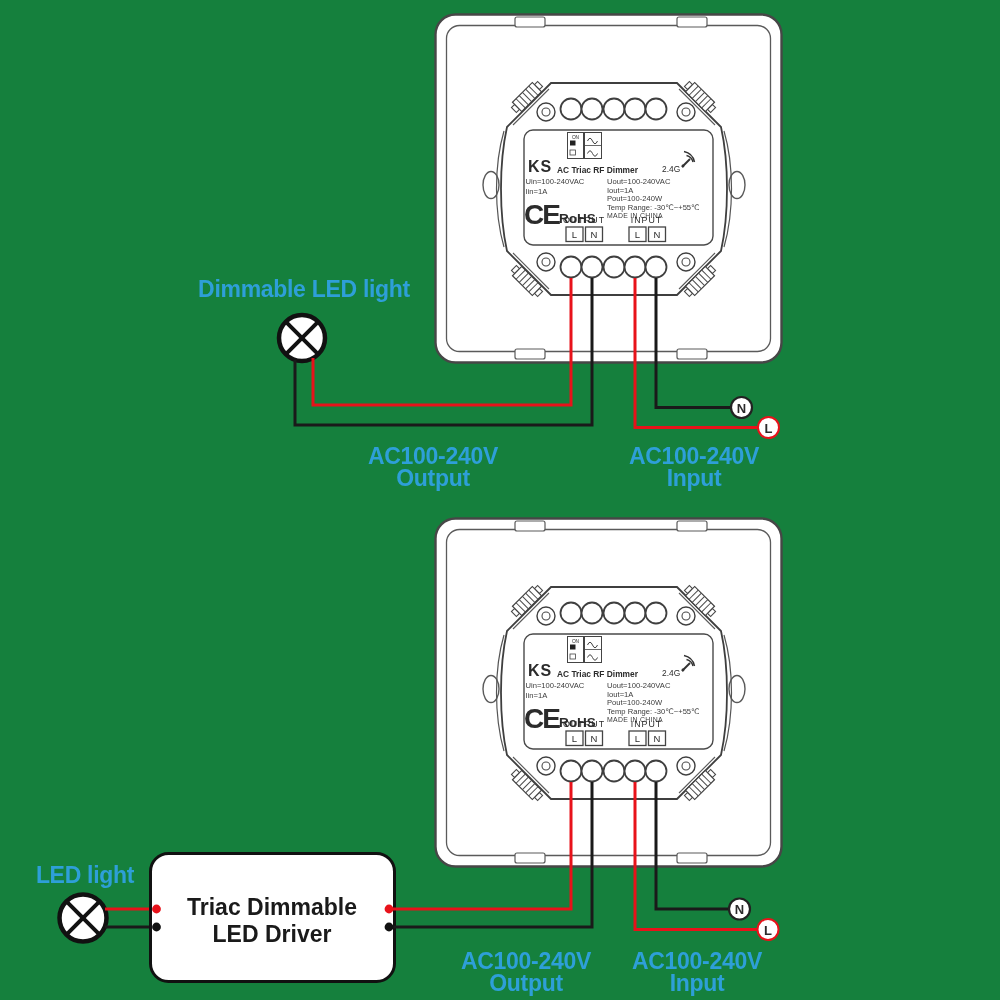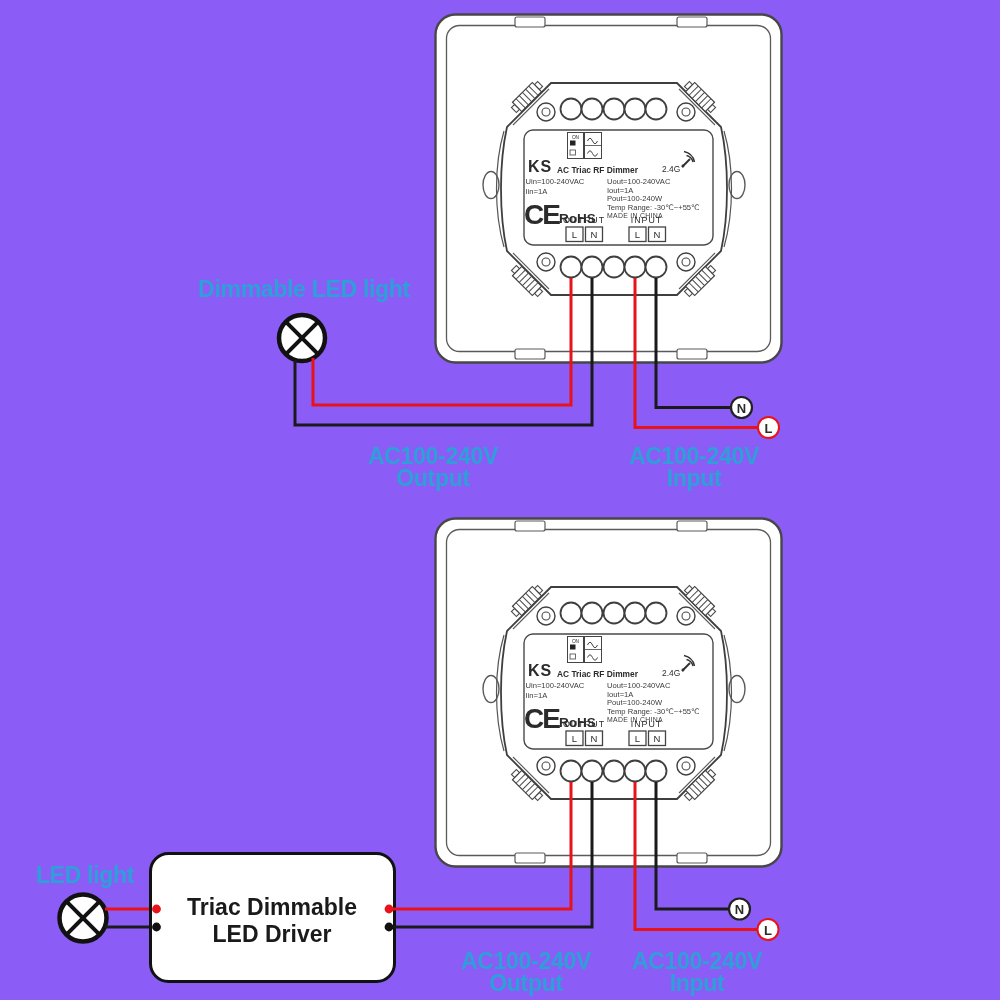--- a/index.html
+++ b/index.html
@@ -1,16 +1,16 @@
 <!DOCTYPE html>
 <html><head>
 <meta charset="utf-8">
 <style>
   html,body{margin:0;padding:0;background:#fff;}
-  #canvas{position:relative;width:1000px;height:1000px;background:#8b5cf6;overflow:hidden;}
+  #canvas{position:relative;width:1000px;height:1000px;background:#15803d;overflow:hidden;}
   svg{display:block;}
   svg text{font-family:"Liberation Sans","DejaVu Sans",sans-serif;fill:#2b2b2b;}
   .cap{fill:#2E9FD8;font-weight:700;font-size:23px;letter-spacing:-0.3px;}
   .cap-load{fill:#2E9FD8;font-weight:700;font-size:23px;letter-spacing:-0.3px;}
   .spec{font-size:7.6px;fill:#3a3a3a;}
   .spec-sm{font-size:6.9px;fill:#3a3a3a;letter-spacing:0.3px;}
   .thin{stroke:#555;stroke-width:1.2;fill:none;}
   .drvtxt{font-size:23px;font-weight:600;fill:#1a1a1a;}
 </style>
 </head>

